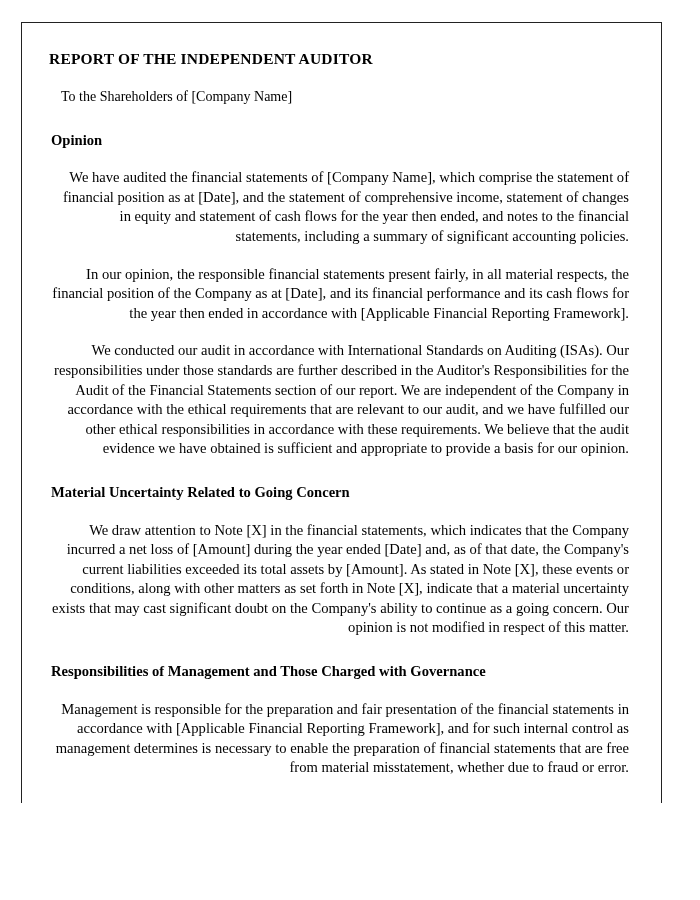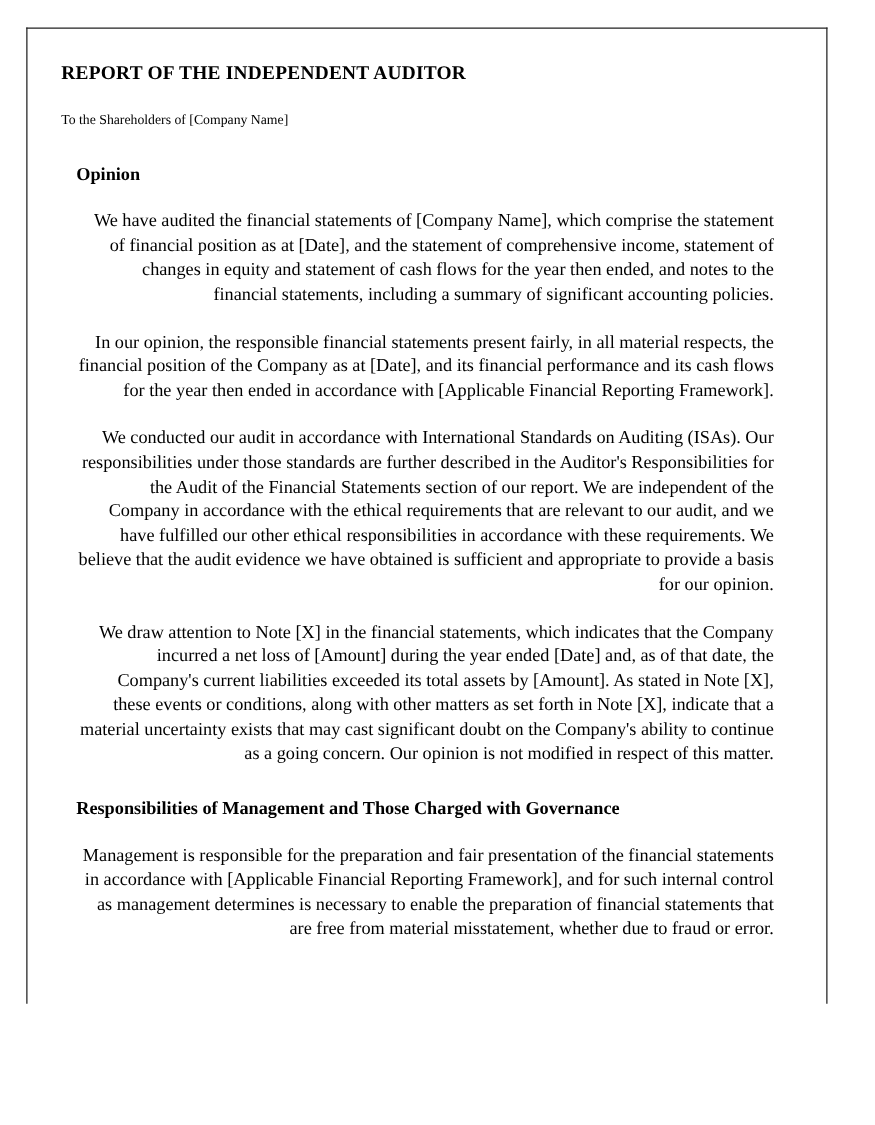--- a/index.html
+++ b/index.html
@@ -33,26 +33,26 @@
     width: 582px;
   }
   .doc-title {
     font-size: 15.5px;
     font-weight: bold;
     letter-spacing: 0.2px;
     margin: 27px 0 0 0;
     line-height: 20px;
   }
   .addressee {
-    font-size: 11px;
+    font-size: 14px;
     line-height: 19.6px;
-    margin: 18px 0 0 0;
+    margin: 18px 0 0 12px;
   }
   .section {
-    margin: 12px;
+    margin: 2px;
   }
   .section-heading {
     font-size: 14.6px;
     font-weight: bold;
     line-height: 19.6px;
     margin: 24px 0 0 0;
   }
   .para {
     font-size: 14.6px;
     line-height: 19.6px;
@@ -75,20 +75,21 @@
     <h2 class="section-heading">Opinion</h2>
     <p class="para">We have audited the financial statements of [Company Name], which comprise the statement of financial position as at [Date], and the statement of comprehensive income, statement of changes in equity and statement of cash flows for the year then ended, and notes to the financial statements, including a summary of significant accounting policies.</p>
     <p class="para">In our opinion, the responsible financial statements present fairly, in all material respects, the financial position of the Company as at [Date], and its financial performance and its cash flows for the year then ended in accordance with [Applicable Financial Reporting Framework].</p>
   </div>
 
   <div class="section">
     <p class="para">We conducted our audit in accordance with International Standards on Auditing (ISAs). Our responsibilities under those standards are further described in the Auditor's Responsibilities for the Audit of the Financial Statements section of our report. We are independent of the Company in accordance with the ethical requirements that are relevant to our audit, and we have fulfilled our other ethical responsibilities in accordance with these requirements. We believe that the audit evidence we have obtained is sufficient and appropriate to provide a basis for our opinion.</p>
   </div>
 
   <div class="section">
+    <h2 class="section-heading">Material Uncertainty Related to Going Concern</h2>
     <p class="para">We draw attention to Note [X] in the financial statements, which indicates that the Company incurred a net loss of [Amount] during the year ended [Date] and, as of that date, the Company's current liabilities exceeded its total assets by [Amount]. As stated in Note [X], these events or conditions, along with other matters as set forth in Note [X], indicate that a material uncertainty exists that may cast significant doubt on the Company's ability to continue as a going concern. Our opinion is not modified in respect of this matter.</p>
   </div>
 
   <div class="section">
     <h2 class="section-heading">Responsibilities of Management and Those Charged with Governance</h2>
     <p class="para">Management is responsible for the preparation and fair presentation of the financial statements in accordance with [Applicable Financial Reporting Framework], and for such internal control as management determines is necessary to enable the preparation of financial statements that are free from material misstatement, whether due to fraud or error.</p>
   </div>
 
 </div>
 

